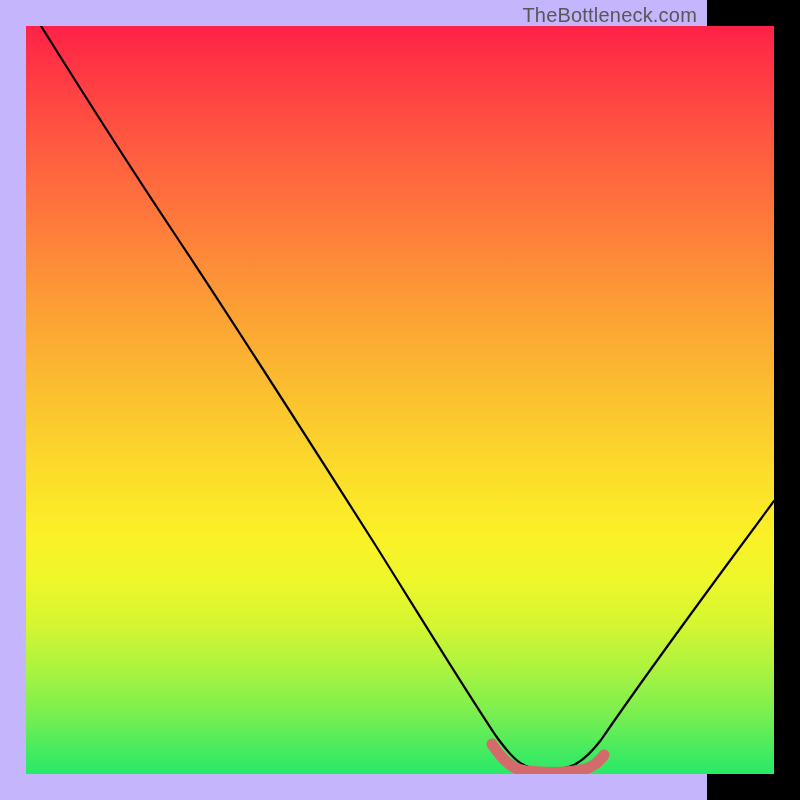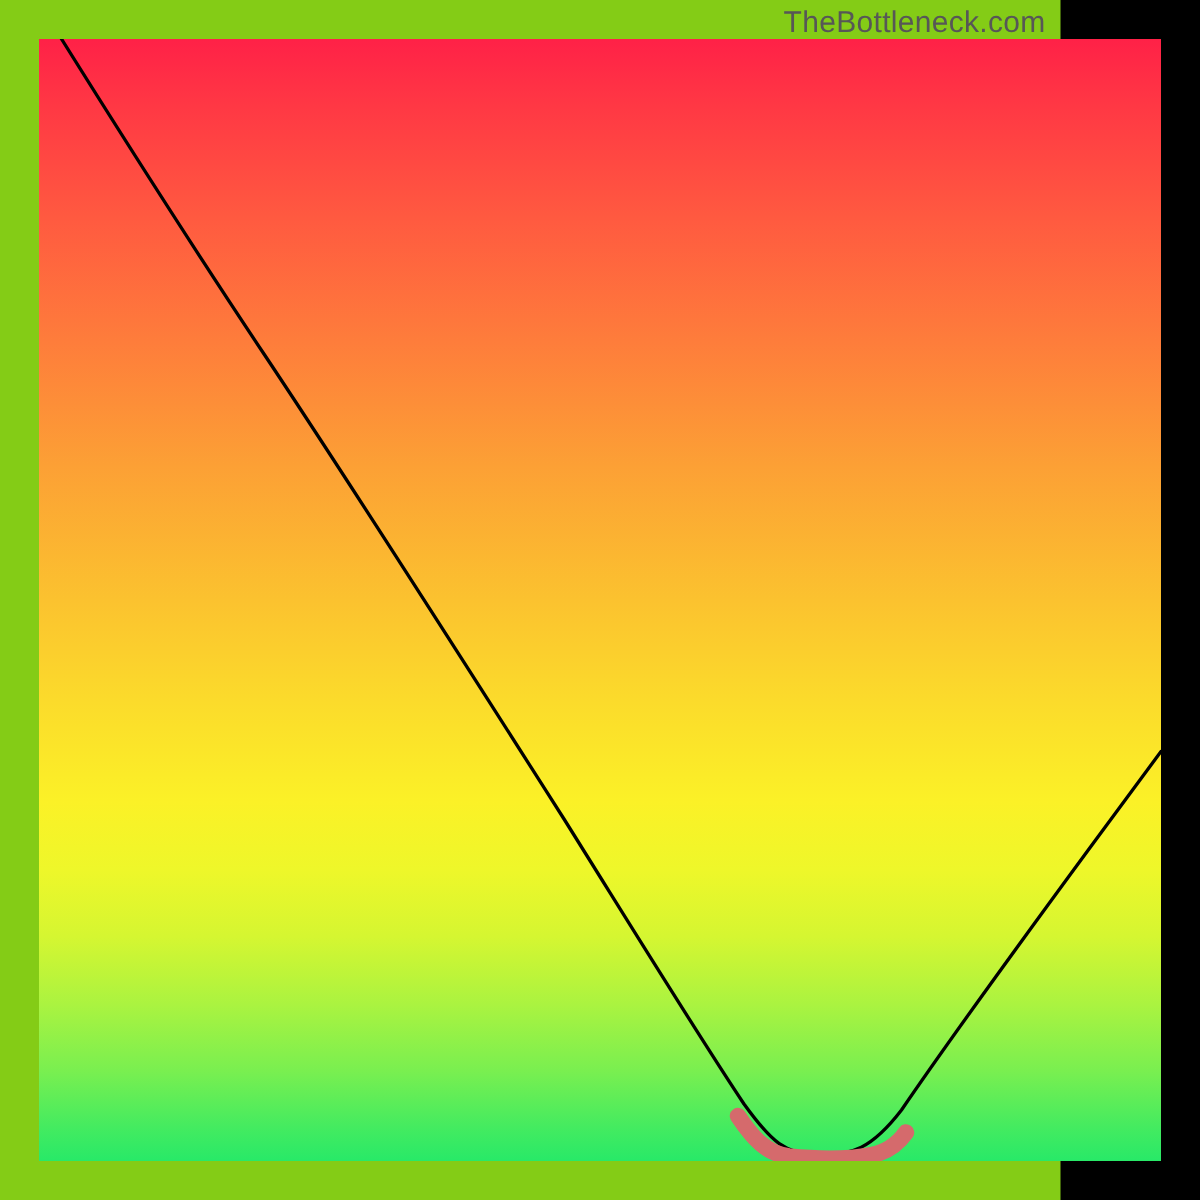--- a/index.html
+++ b/index.html
@@ -1,21 +1,21 @@
 <!DOCTYPE html>
 <html><head>
 <meta charset="utf-8">
 <style>
   * { margin: 0; padding: 0; box-sizing: border-box; }
   html, body { width: 800px; height: 800px; background: #000; font-family: Arial, sans-serif; }
   .frame {
     position: relative;
     width: 707px;
     height: 800px;
-    background: #84cc16;
+    background: #c4b5fd;
     text-decoration: underline;
   }
   .watermark {
     position: absolute;
     top: 4px;
     right: 10px;
     color: #575757;
     font-size: 20px;
     font-weight: 500;
     letter-spacing: 0.2px;

